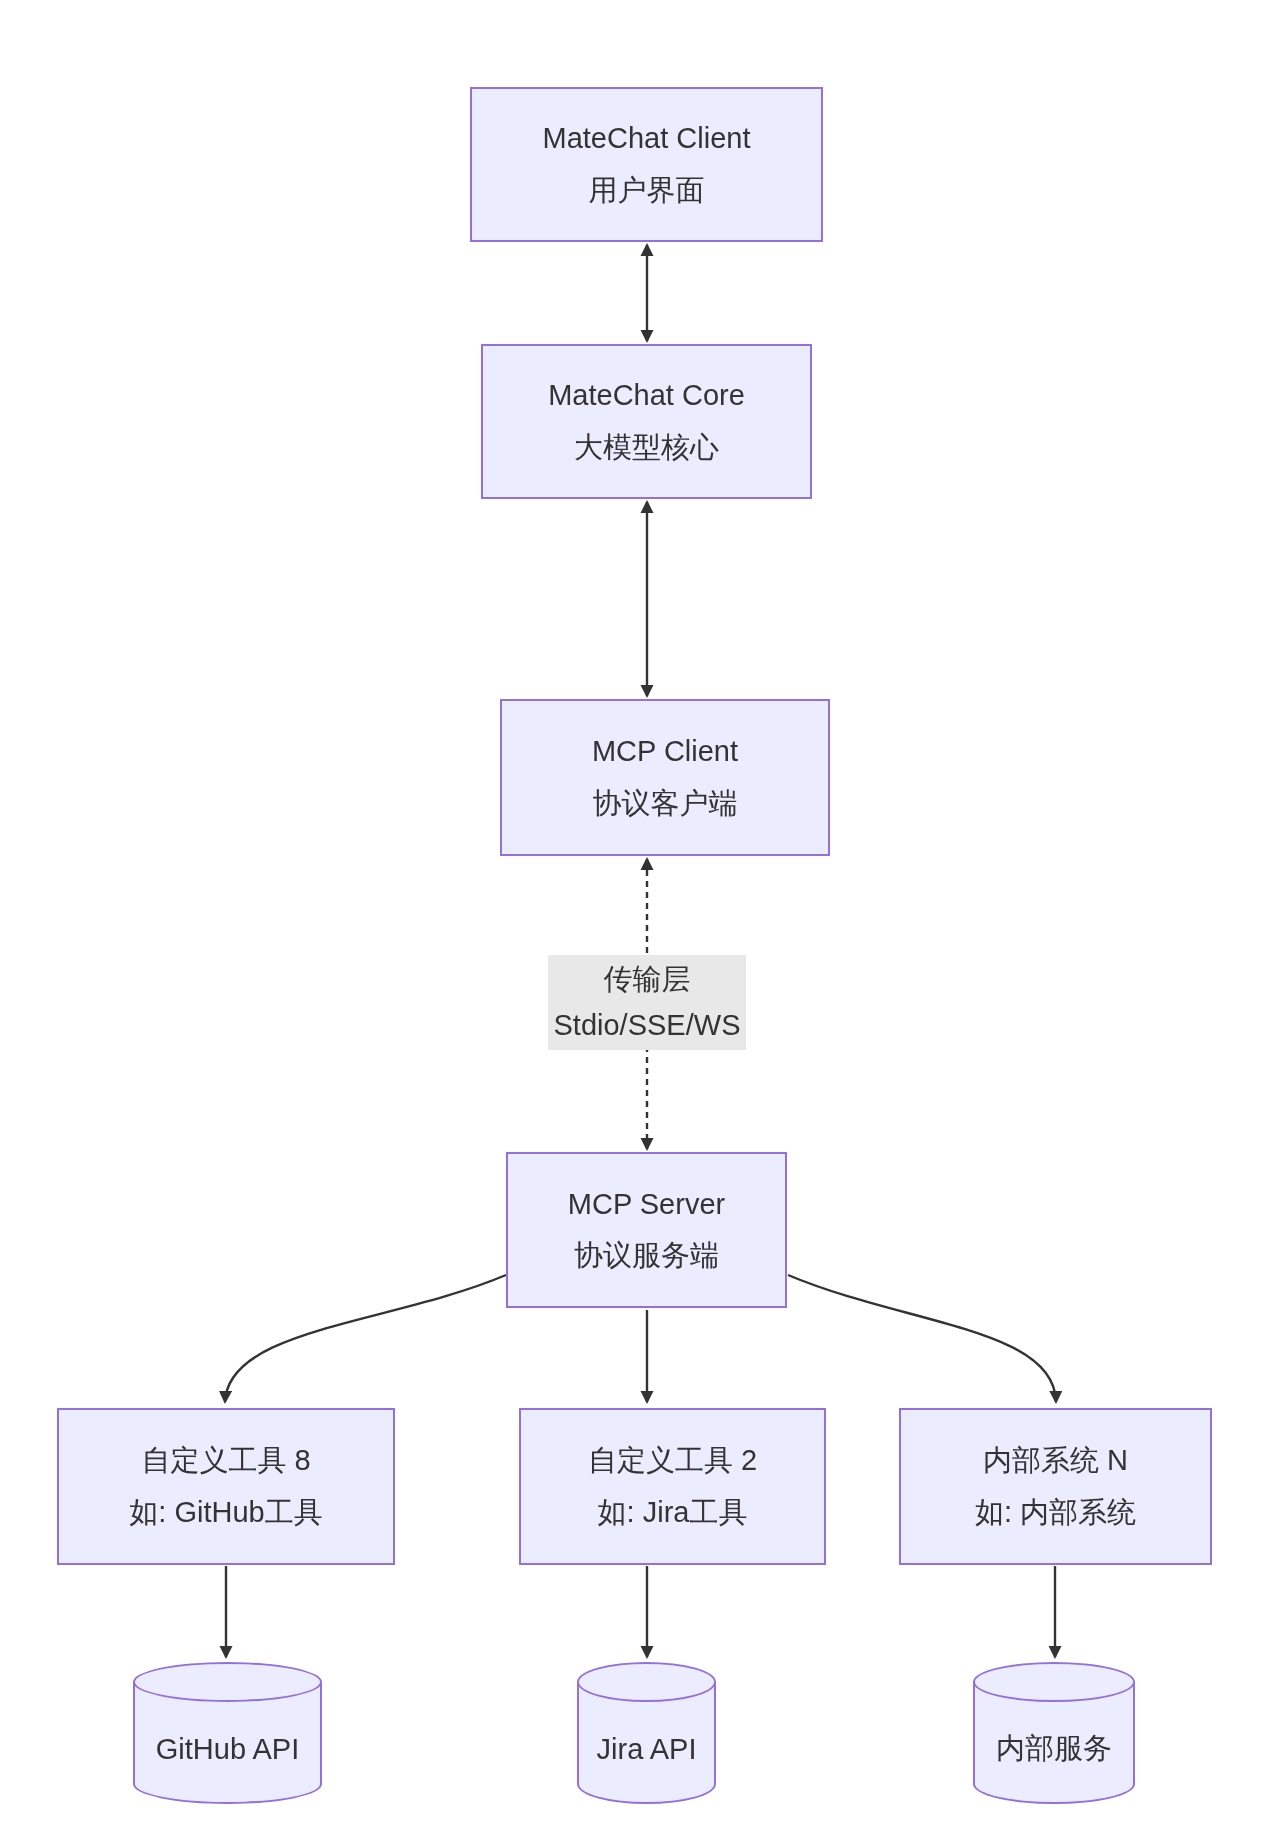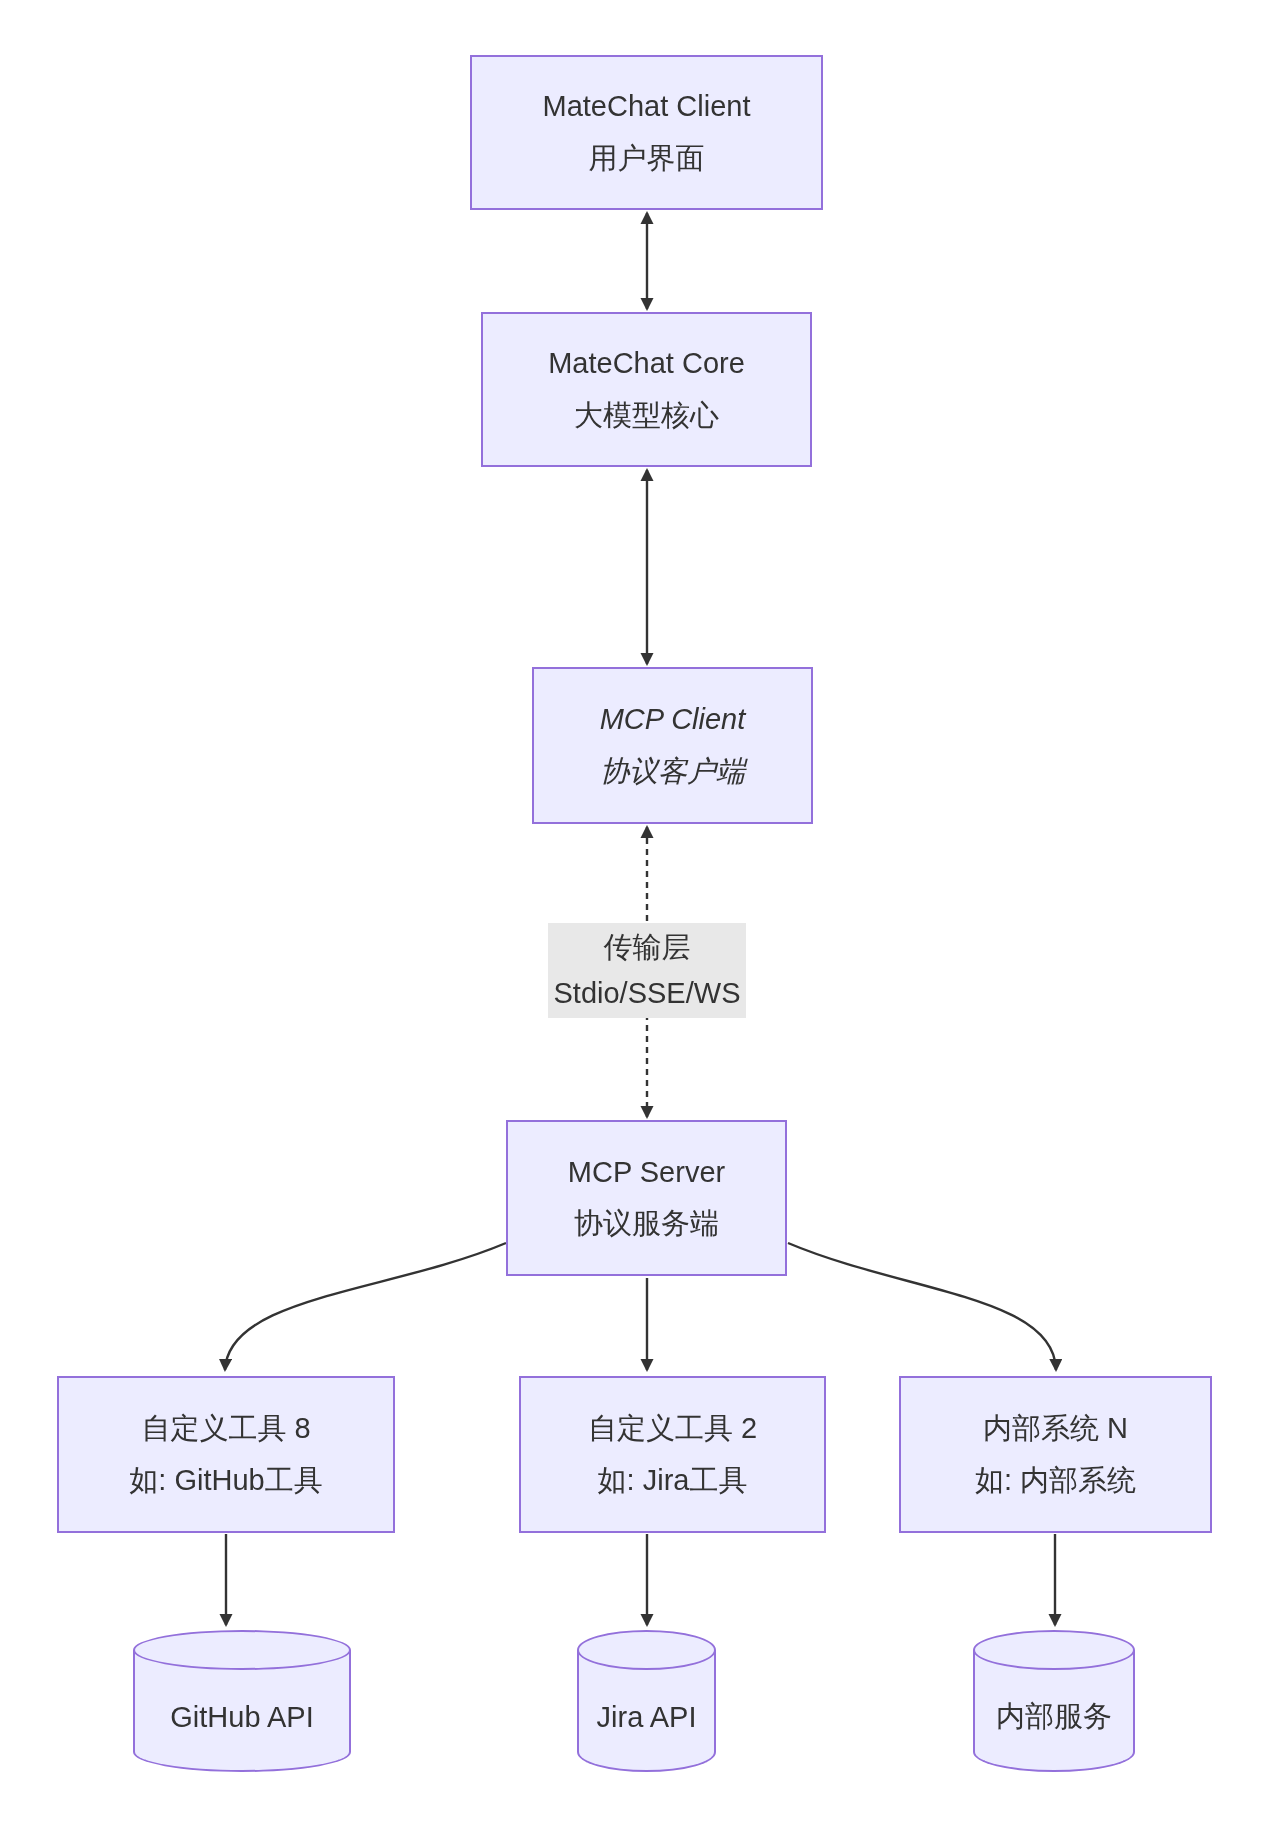--- a/index.html
+++ b/index.html
@@ -1,20 +1,20 @@
 <!DOCTYPE html>
 <html><head>
 <meta charset="utf-8">
 <style>
   html,body{margin:0;padding:0;background:#ffffff;}
   body{
     width:1265px;height:1829px;position:relative;overflow:hidden;
     font-family:"Liberation Sans","DejaVu Sans",sans-serif;color:#333333;
   }
-  .stage{position:absolute;inset:0;}
+  .stage{position:absolute;inset:0;margin-top:32px;}
   svg.edges{position:absolute;left:0;top:0;}
   .node{
     position:absolute;box-sizing:border-box;
     background:#ECECFF;border:2.5px solid #9370DB;
     display:flex;flex-direction:column;align-items:center;justify-content:center;
     text-align:center;font-size:29px;line-height:1.76;color:#333333;
   }
   .edge-label{
     position:absolute;box-sizing:border-box;background:#e8e8e8;
     display:flex;flex-direction:column;align-items:center;justify-content:center;
@@ -28,27 +28,27 @@
     display:flex;align-items:center;justify-content:center;padding-top:14px;
     font-size:29px;color:#333333;
   }
   .cyl .rim{
     position:absolute;left:0;right:0;top:0;height:40px;box-sizing:border-box;
     background:#ECECFF;border:2.5px solid #9370DB;border-radius:50%;
   }
   
   #n-client{left:470px;top:55px;width:353px;height:155px;}
   #n-core{left:481px;top:312px;width:331px;height:155px;}
-  #n-mcpclient{left:532px;top:667px;width:281px;height:157px;font-style:italic;}
+  #n-mcpclient{left:500px;top:667px;width:330px;height:157px;}
   #n-mcpserver{left:506px;top:1120px;width:281px;height:156px;}
   #n-tool1{left:57px;top:1376px;width:338px;height:157px;}
   #n-tool2{left:519px;top:1376px;width:307px;height:157px;}
   #n-tooln{left:899px;top:1376px;width:313px;height:157px;}
   #lbl-transport{left:548px;top:923px;width:198px;height:95px;}
-  #c-github{left:133px;top:1630px;width:218px;height:142px;}
+  #c-github{left:133px;top:1630px;width:189px;height:142px;}
   #c-jira{left:577px;top:1630px;width:139px;height:142px;}
   #c-internal{left:973px;top:1630px;width:162px;height:142px;}
 </style>
 </head>
 <body>
 
 <div class="stage">
 
   <svg class="edges" width="1265" height="1829" viewBox="0 0 1265 1829">
     <defs>

